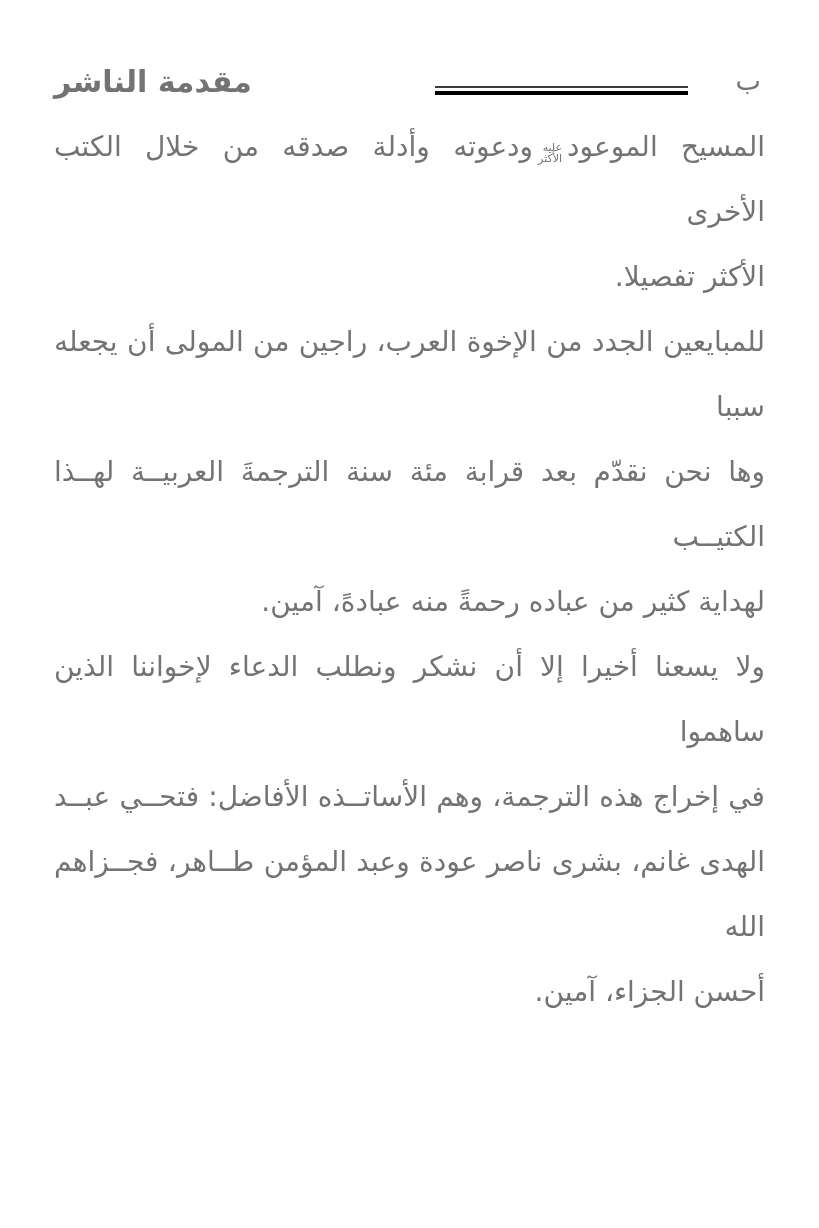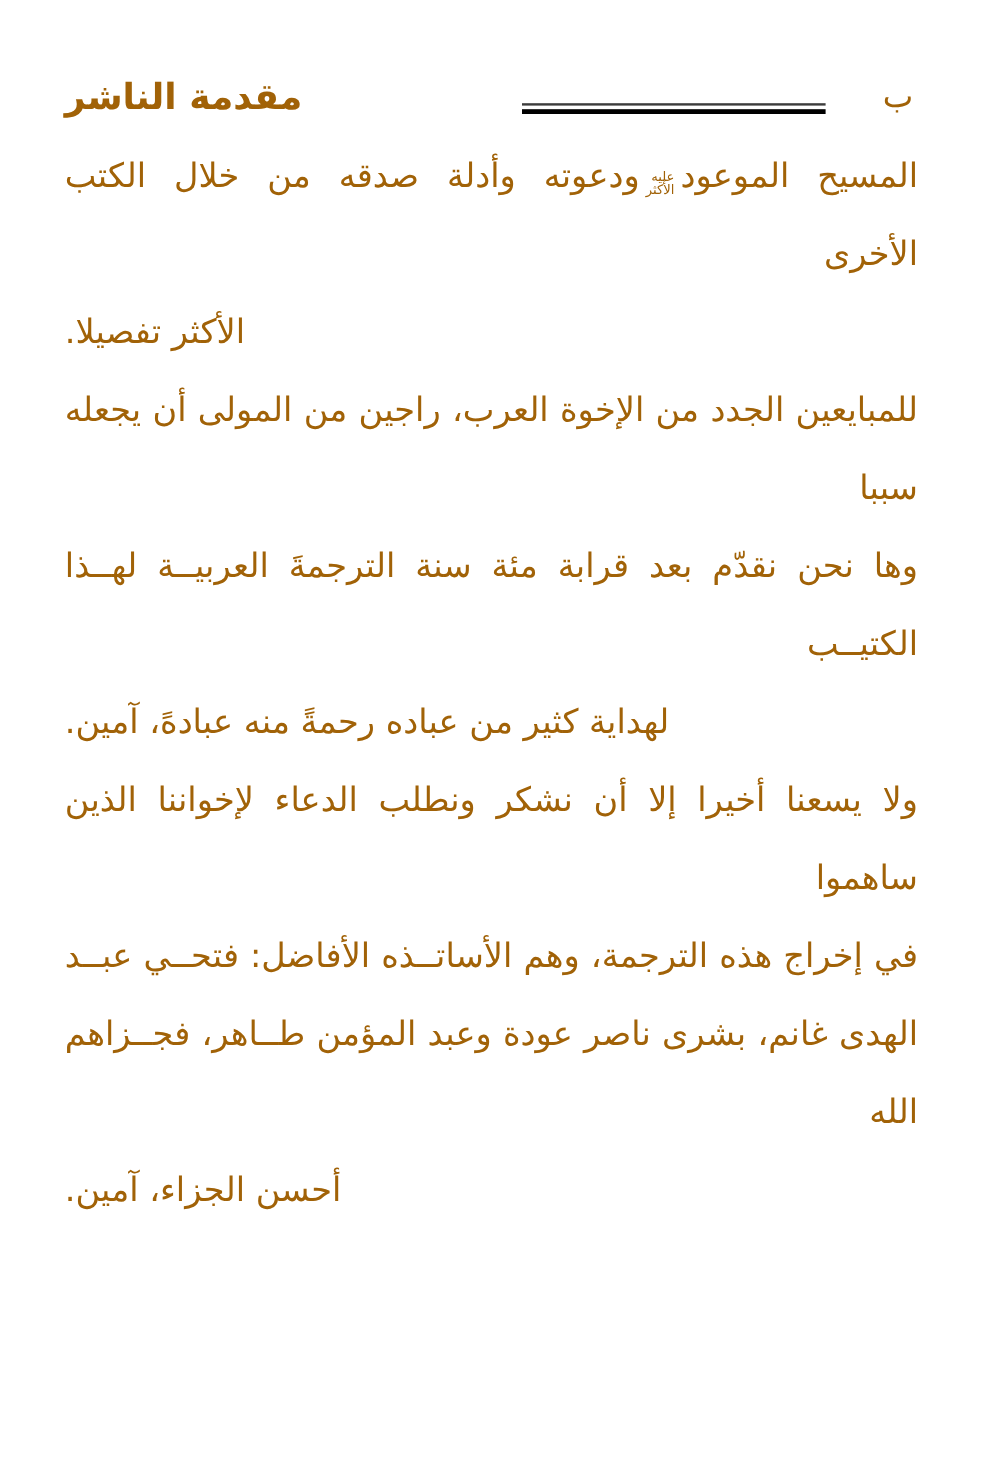--- a/index.html
+++ b/index.html
@@ -4,21 +4,21 @@
 <style>
   html,body { margin:0; padding:0; background:#ffffff; }
   .page {
     position:relative;
     width:819px; height:1012px;
     background:#ffffff;
     box-sizing:border-box;
     padding:62px 54px 0 54px;
     direction:rtl;
     font-family:"DejaVu Sans", sans-serif;
-    color:#a16207;
+    color:#737373;
     overflow:hidden;
   }
   
   .header { position:relative; height:50px; }
   .page-marker {
     position:absolute; right:4px; top:2px;
     font-size:27px; line-height:34px;
   }
   .header-rule {
     position:absolute; left:381px; top:24px;
@@ -30,21 +30,21 @@
   .chapter-title {
     position:absolute; left:0; top:0;
     font-size:30px; font-weight:bold; line-height:40px;
     white-space:nowrap;
   }
   
   .bodytext { margin-top:2px; }
   .line {
     font-size:28px;
     line-height:65px;
-    text-align:left;
+    text-align:right;
   }
   .just {
     text-align:justify;
     text-align-last:justify;
   }
   .honorific {
     display:inline-block;
     vertical-align:-6px;
     margin:0 5px;
     text-align:left;

